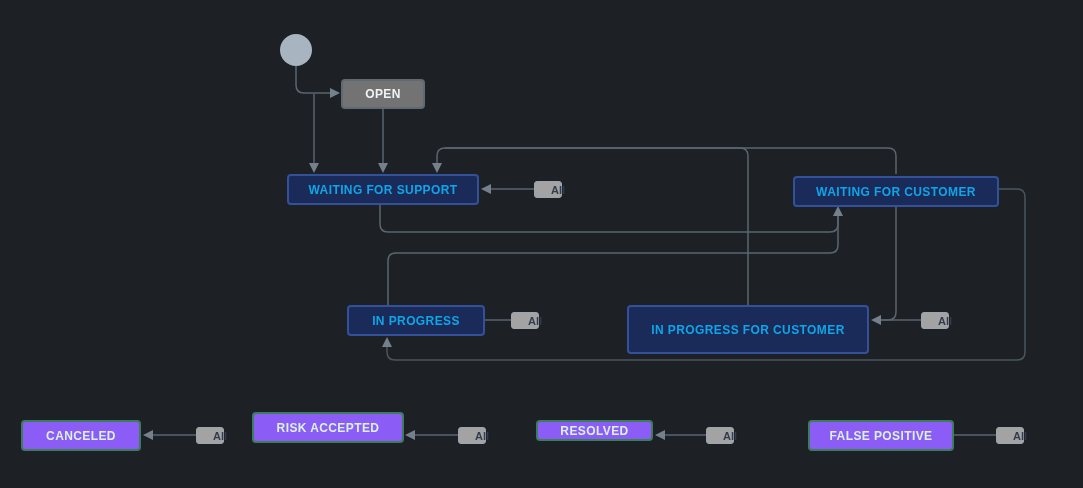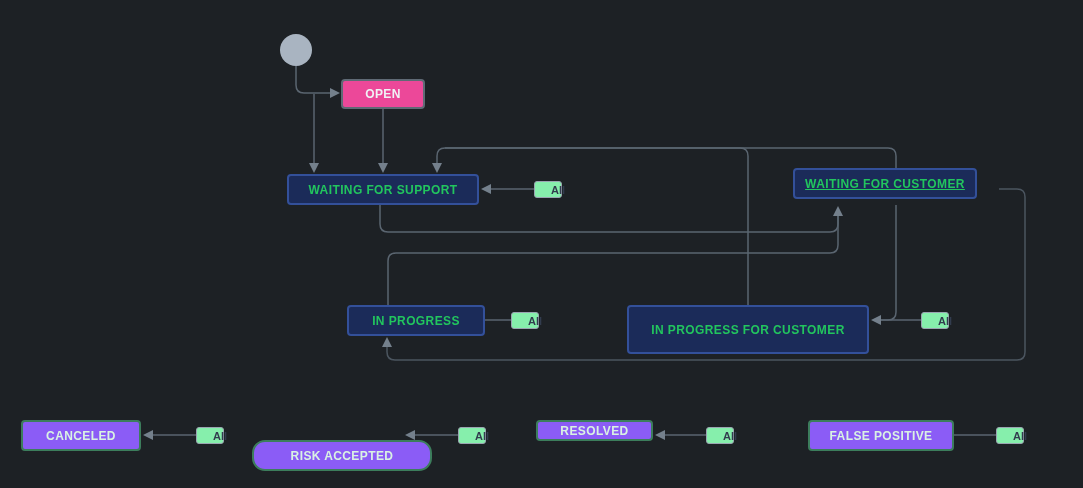--- a/index.html
+++ b/index.html
@@ -11,29 +11,29 @@
   .edges{position:absolute;left:0;top:0;}
   .edge{fill:none;stroke:#5a6570;stroke-width:1.5;}
   .edge-dim{stroke:#4b555f;}
   .arrow{fill:#74808c;stroke:none;}
   .node{
     position:absolute;display:flex;align-items:center;justify-content:center;
     border-radius:4px;box-sizing:border-box;border:2px solid transparent;
     font-size:12px;font-weight:bold;letter-spacing:.4px;cursor:pointer;
     text-align:center;white-space:nowrap;
   }
-  .node.todo{background:#ec4899;border-color:#5f6a75;color:#f0f2f5;}
-  .node.in_progress{background:#1b2b59;border-color:#33509a;color:#22c55e;}
+  .node.todo{background:#737373;border-color:#5f6a75;color:#f0f2f5;}
+  .node.in_progress{background:#1b2b59;border-color:#33509a;color:#0ea5e9;}
   .node.done{background:#8b5cf6;border-color:#3c7d5c;color:#d9f2e3;}
   .start{
     position:absolute;border-radius:50%;background:#a9b4c1;cursor:pointer;
   }
   .all-label{
     position:absolute;display:flex;align-items:center;justify-content:center;
-    background:#86efac;border:1px solid #9aa5b1;border-radius:3px;
+    background:#a3a3a3;border:1px solid #9aa5b1;border-radius:3px;
     box-sizing:border-box;color:#323c4e;font-size:11px;font-weight:bold;
     cursor:pointer;
     padding-left:20px;
   }
 </style>
 </head>
 <body>
 
 <div class="canvas">
 
@@ -82,25 +82,25 @@
     <polygon class="arrow" points="655,435 665,430 665,440"></polygon>
 
     <path class="edge" d="M996,435 L951,435"></path>
     <polygon class="arrow" points="943,435 953,430 953,440"></polygon>
   </svg>
 
   <div class="start" id="start-node" style="left: 280px; top: 34px; height: 32px; width: 32px;"></div>
   <div id="nodes">
       <div class="node todo" style="left: 341px; top: 79px; width: 84px; height: 30px;">OPEN</div>
       <div class="node in_progress" style="left: 287px; top: 174px; width: 192px; height: 31px;">WAITING FOR SUPPORT</div>
-      <div class="node in_progress" style="left: 793px; top: 168px; width: 184px; height: 31px; text-decoration: underline;">WAITING FOR CUSTOMER</div>
+      <div class="node in_progress" style="left: 793px; top: 176px; width: 206px; height: 31px;">WAITING FOR CUSTOMER</div>
       <div class="node in_progress" style="left: 319px; top: 305px; width: 138px; height: 31px; margin-left: 28px;">IN PROGRESS</div>
       <div class="node in_progress" style="left: 627px; top: 305px; width: 242px; height: 49px;">IN PROGRESS FOR CUSTOMER</div>
       <div class="node done" style="left: 21px; top: 420px; width: 120px; height: 31px;">CANCELED</div>
-      <div class="node done" style="left: 252px; top: 440px; width: 180px; height: 31px; border-radius: 13px;">RISK ACCEPTED</div>
+      <div class="node done" style="left: 252px; top: 412px; width: 152px; height: 31px;">RISK ACCEPTED</div>
       <div class="node done" style="left: 536px; top: 420px; width: 117px; height: 21px;">RESOLVED</div>
       <div class="node done" style="left: 794px; top: 420px; width: 146px; height: 31px; margin-left: 14px;">FALSE POSITIVE</div>
     </div>
   <div id="all-labels">
       <div class="all-label" style="left: 534px; top: 181px; width: 28px; height: 17px;">All</div>
       <div class="all-label" style="left: 511px; top: 312px; width: 28px; height: 17px;">All</div>
       <div class="all-label" style="left: 921px; top: 312px; width: 28px; height: 17px;">All</div>
       <div class="all-label" style="left: 196px; top: 427px; width: 28px; height: 17px;">All</div>
       <div class="all-label" style="left: 458px; top: 427px; width: 28px; height: 17px;">All</div>
       <div class="all-label" style="left: 706px; top: 427px; width: 28px; height: 17px;">All</div>

